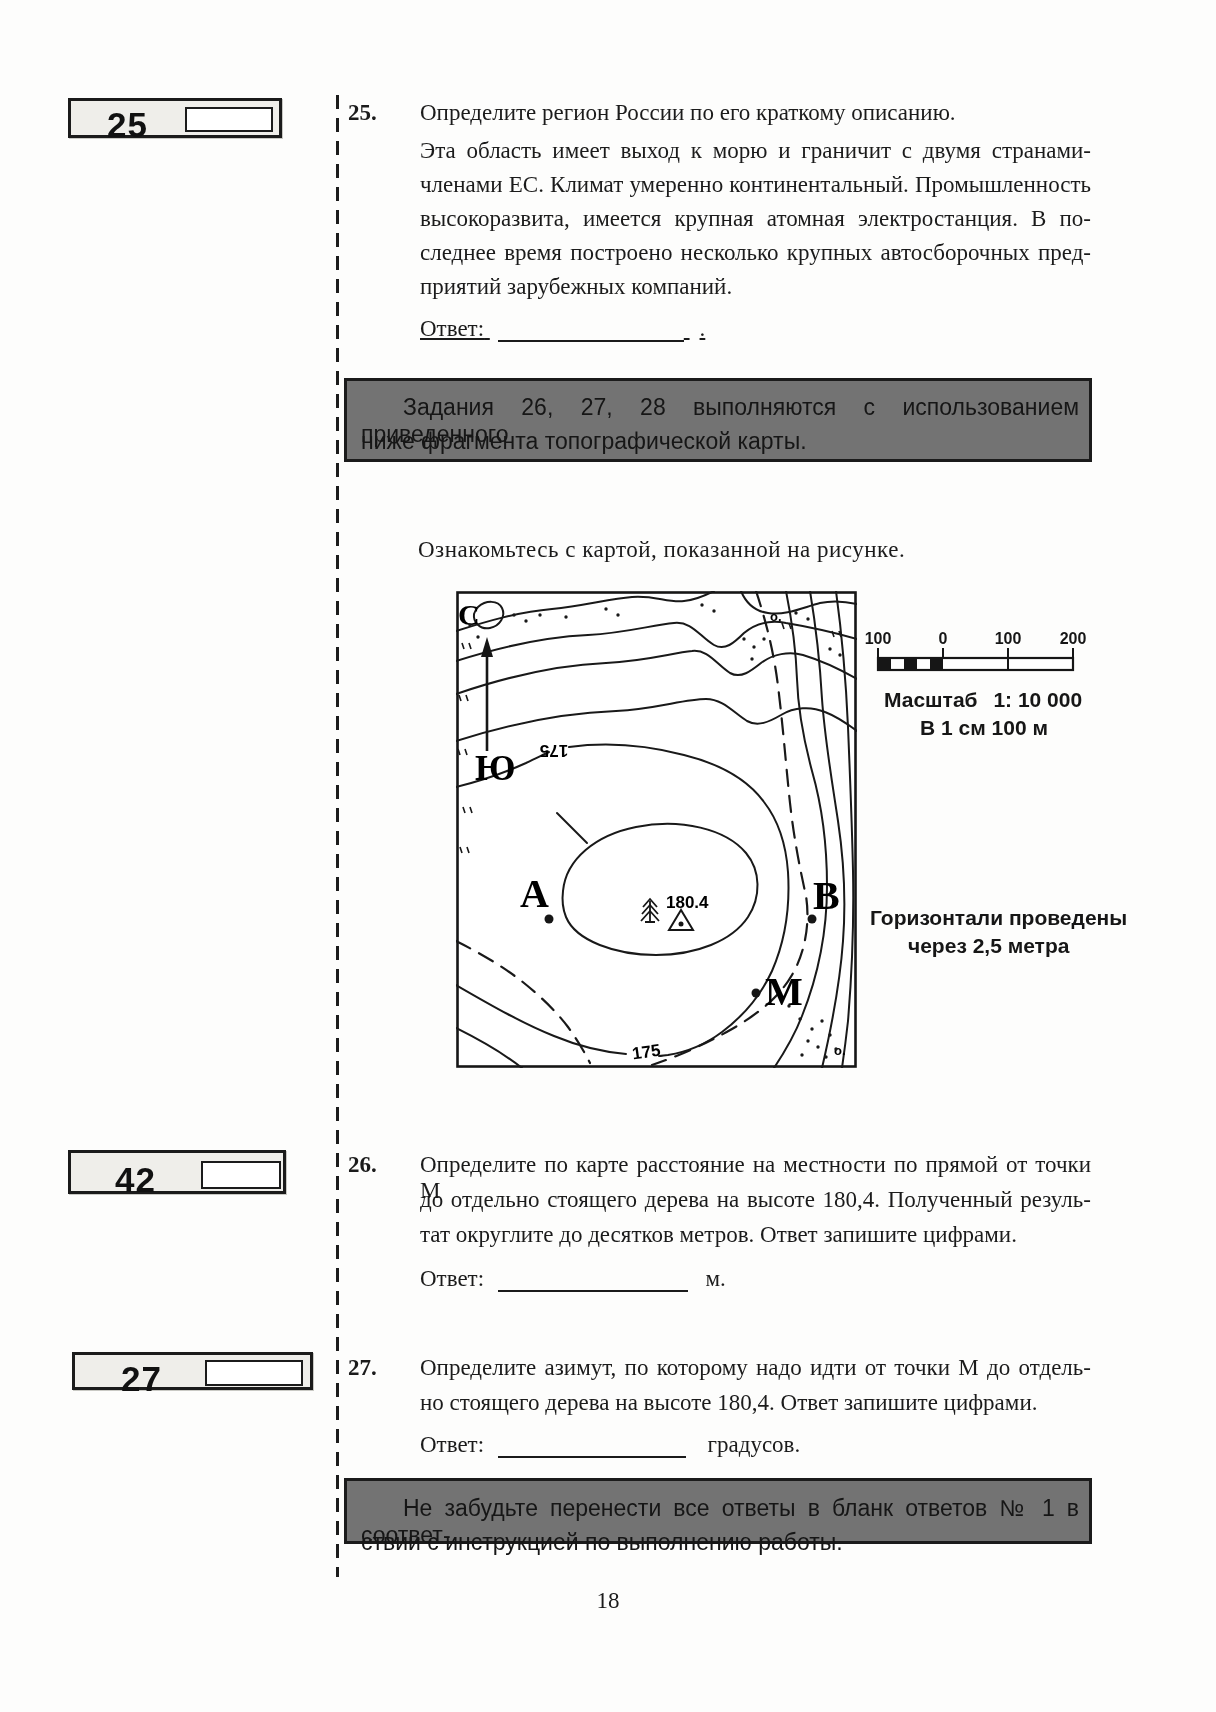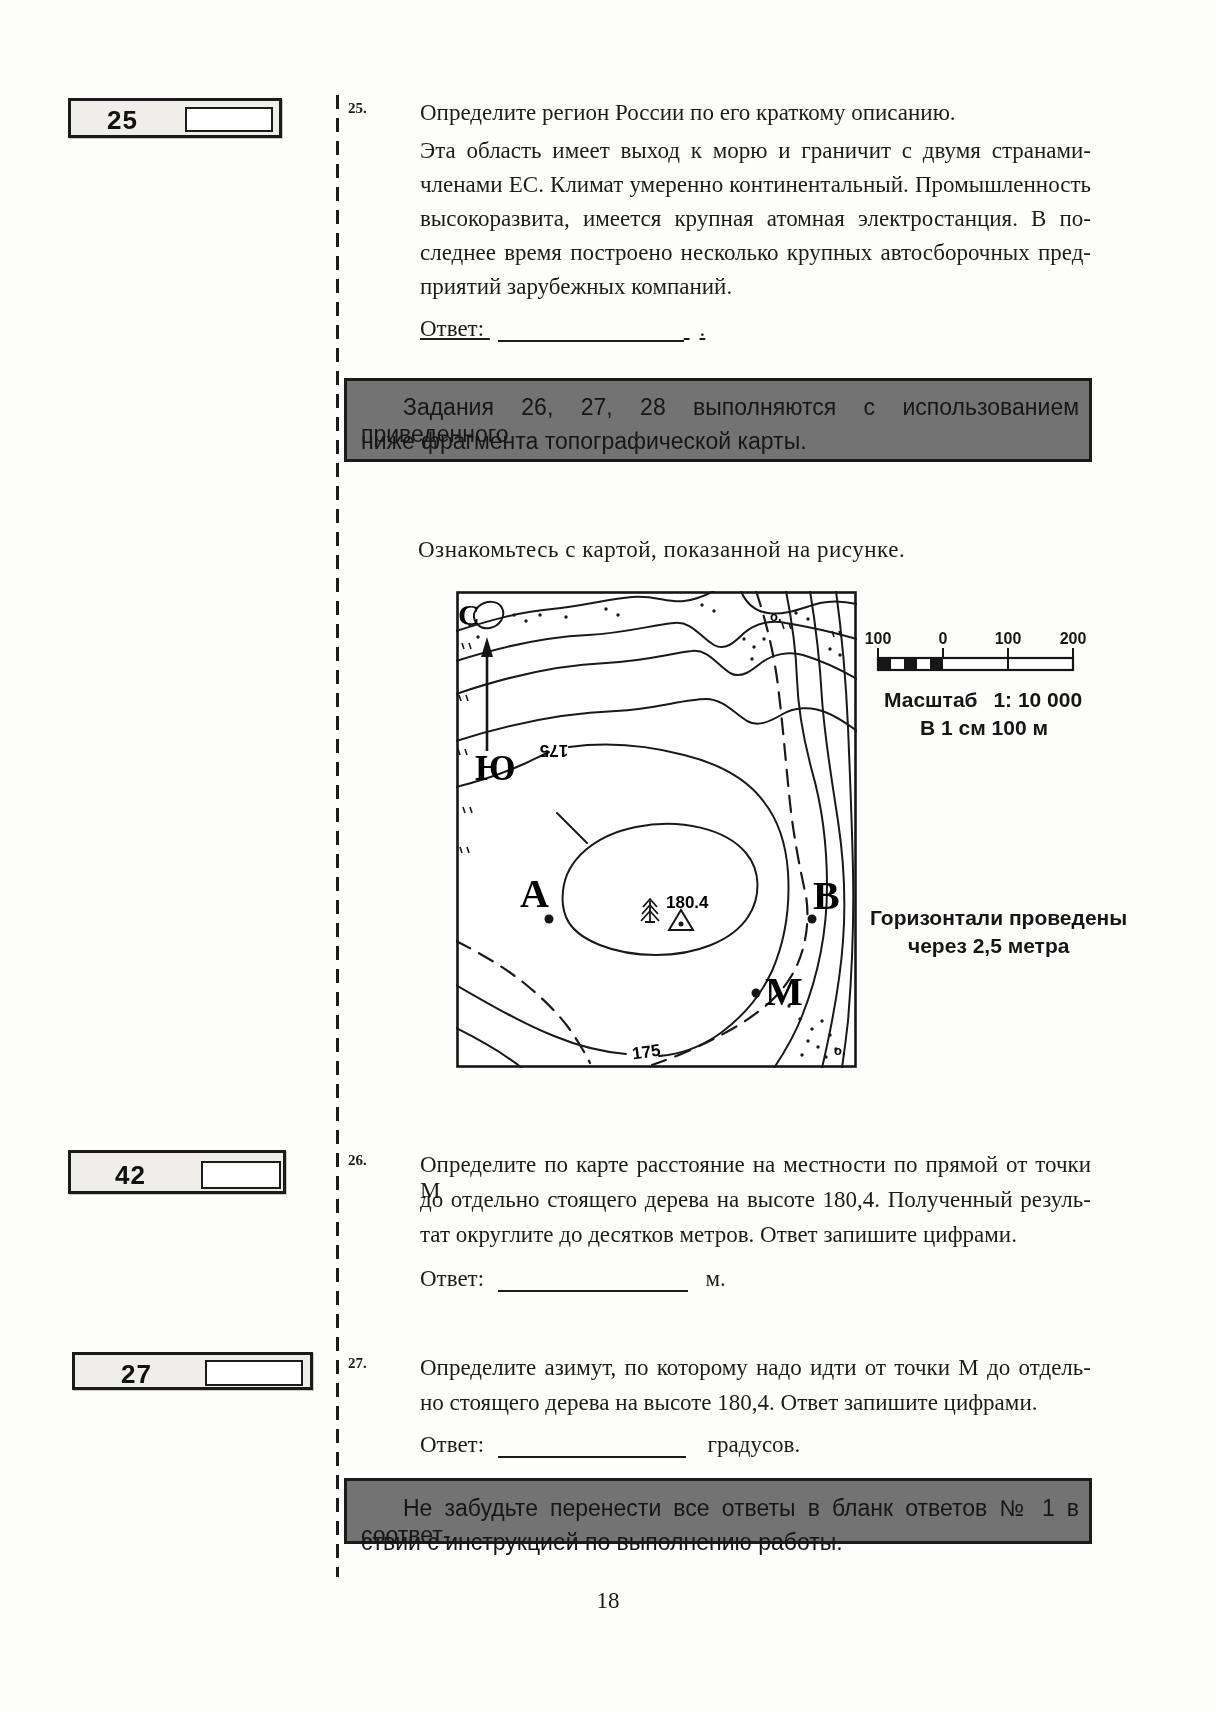--- a/index.html
+++ b/index.html
@@ -14,25 +14,25 @@
   
   .vdash{
     left:336px;top:95px;width:3px;height:1482px;
     background:repeating-linear-gradient(180deg,#1c1c1c 0 14px,transparent 14px 23px);
   }
 
   
   .mbox{border:3px solid #1b1b1b;background:#efeeea;box-sizing:border-box;
         box-shadow:1px 1px 0 #c9c9c4;}
   .mbox .num{position:absolute;font-family:"Liberation Sans",sans-serif;
-        font-weight:bold;font-size:26px;letter-spacing:1px;color:#111;}
+        font-weight:bold;font-size:35px;letter-spacing:1px;color:#111;}
   .mbox .slot{position:absolute;background:#fff;border:2px solid #1b1b1b;box-sizing:border-box;}
 
   
-  .qnum{font-weight:bold;font-size:15px;}
+  .qnum{font-weight:bold;font-size:23px;}
   .qline{font-size:23px;width:671px;white-space:nowrap;}
   .just{white-space:normal;text-align:justify;text-align-last:justify;}
   .answer{font-size:23px;}
   .blank{display:inline-block;border-bottom:2px solid #1b1b1b;height:22px;vertical-align:bottom;}
 
   
   .nbox{border:3px solid #1b1b1b;box-sizing:border-box;background:#737373;}
   .nline{position:absolute;font-family:"Liberation Sans",sans-serif;font-size:23px;color:#161616;}
   .nline.j{text-align:justify;text-align-last:justify;}
 

